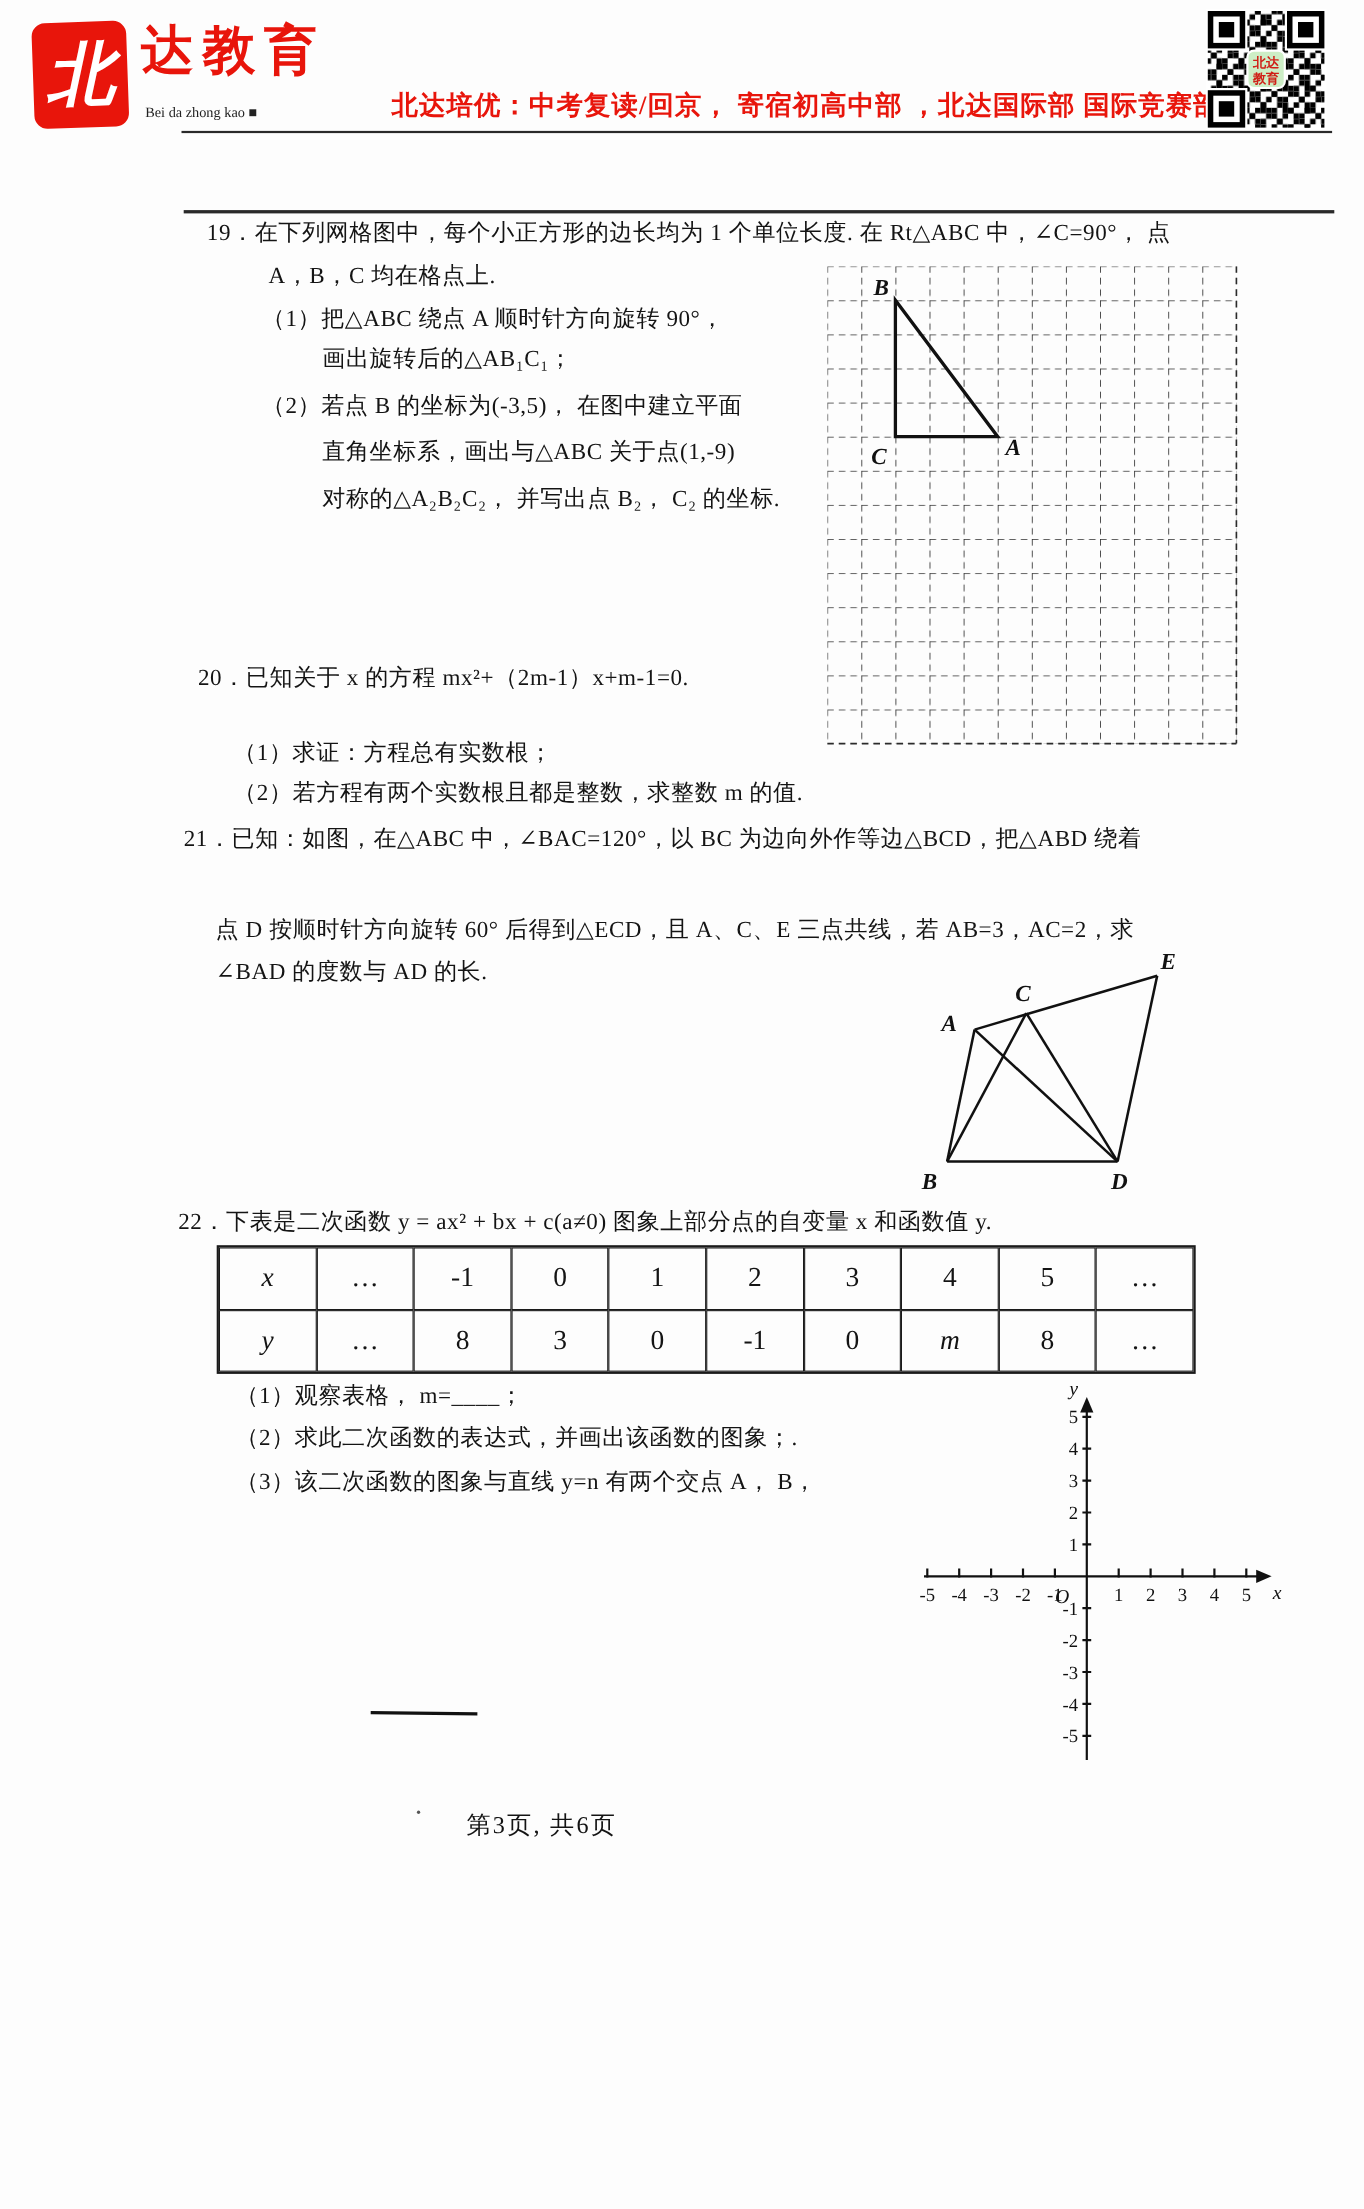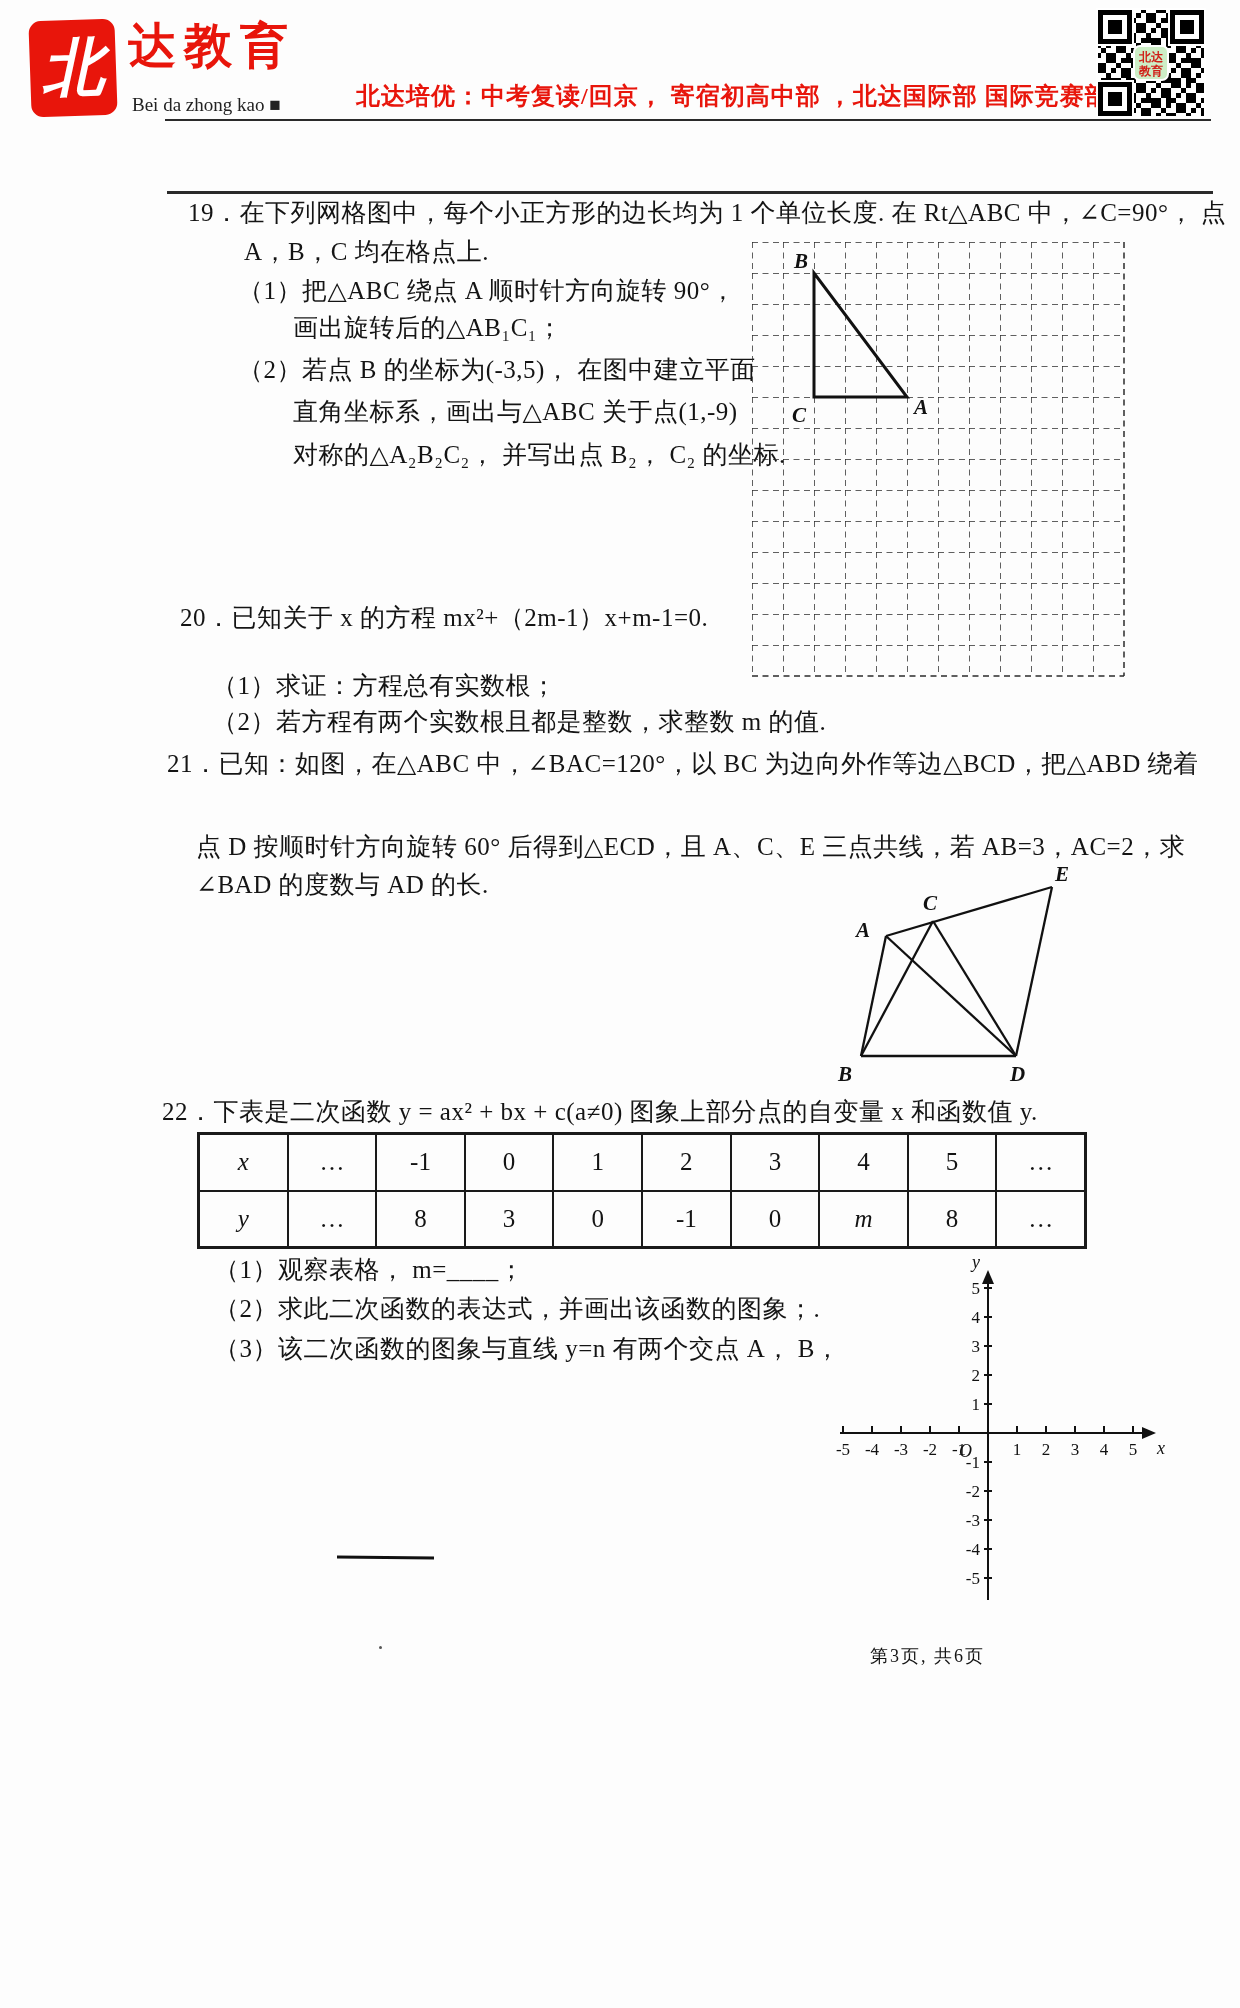--- a/index.html
+++ b/index.html
@@ -1,34 +1,34 @@
 <!DOCTYPE html>
 <html><head>
 <meta charset="utf-8">
 <style>
   html,body{margin:0;padding:0;background:#e8e8e8;}
   .page{position:relative;width:1240px;height:2008px;background:#fdfdfd;
         font-family:"Liberation Serif","DejaVu Serif",serif;color:#141414;overflow:hidden;}
   .abs{position:absolute;white-space:nowrap;}
-  .ln{font-size:25px;letter-spacing:0.5px;line-height:1.15;}
+  .ln{font-size:21px;letter-spacing:0.5px;line-height:1.15;}
   .rule{position:absolute;background:#2a2a2a;}
   .seal{position:absolute;left:30px;top:20px;width:86px;height:96px;background:#e8150b;
         border-radius:12px;transform:rotate(-2deg);display:flex;align-items:center;justify-content:center;}
   .seal span{color:#fff;font-size:62px;font-weight:bold;font-style:italic;}
   .brand{position:absolute;left:128px;top:14px;font-size:48px;font-weight:bold;
          letter-spacing:8px;color:#e8150b;}
-  .brandsub{position:absolute;left:132px;top:94px;font-size:19px;color:#222;}
+  .brandsub{position:absolute;left:132px;top:94px;font-size:13px;color:#222;}
   .slogan{position:absolute;left:356px;top:80px;font-size:24px;font-weight:bold;color:#e8150b;letter-spacing:1px;}
   .title{position:absolute;left:197px;top:170px;font-size:20px;font-weight:bold;letter-spacing:1px;}
   .tbl{position:absolute;left:197px;top:1132px;width:886px;height:113px;border:2px solid #1a1a1a;
        display:grid;grid-template-columns:repeat(10,1fr);grid-template-rows:1fr 1fr;}
   .cell{border:1px solid #1a1a1a;display:flex;align-items:center;justify-content:center;
         font-size:25px;}
   .it{font-style:italic;}
-  .footer{position:absolute;left:0;width:985px;top:1644px;text-align:right;font-size:18px;letter-spacing:2px;}
+  .footer{position:absolute;left:0;width:985px;top:1644px;text-align:center;font-size:22px;letter-spacing:2px;}
   .dash{position:absolute;left:337px;top:1556px;width:97px;height:3px;background:#111;transform:rotate(0.6deg);}
   .dot{position:absolute;left:379px;top:1646px;width:3px;height:3px;background:#555;border-radius:50%;}
   svg text{font-family:"Liberation Serif","DejaVu Serif",serif;}
   .vlabel{font-size:21px;font-weight:bold;font-style:italic;fill:#111;}
   .tick{font-size:17px;fill:#111;}
   .axvar{font-size:18px;font-style:italic;fill:#111;}
 </style>
 </head>
 <body>
 

